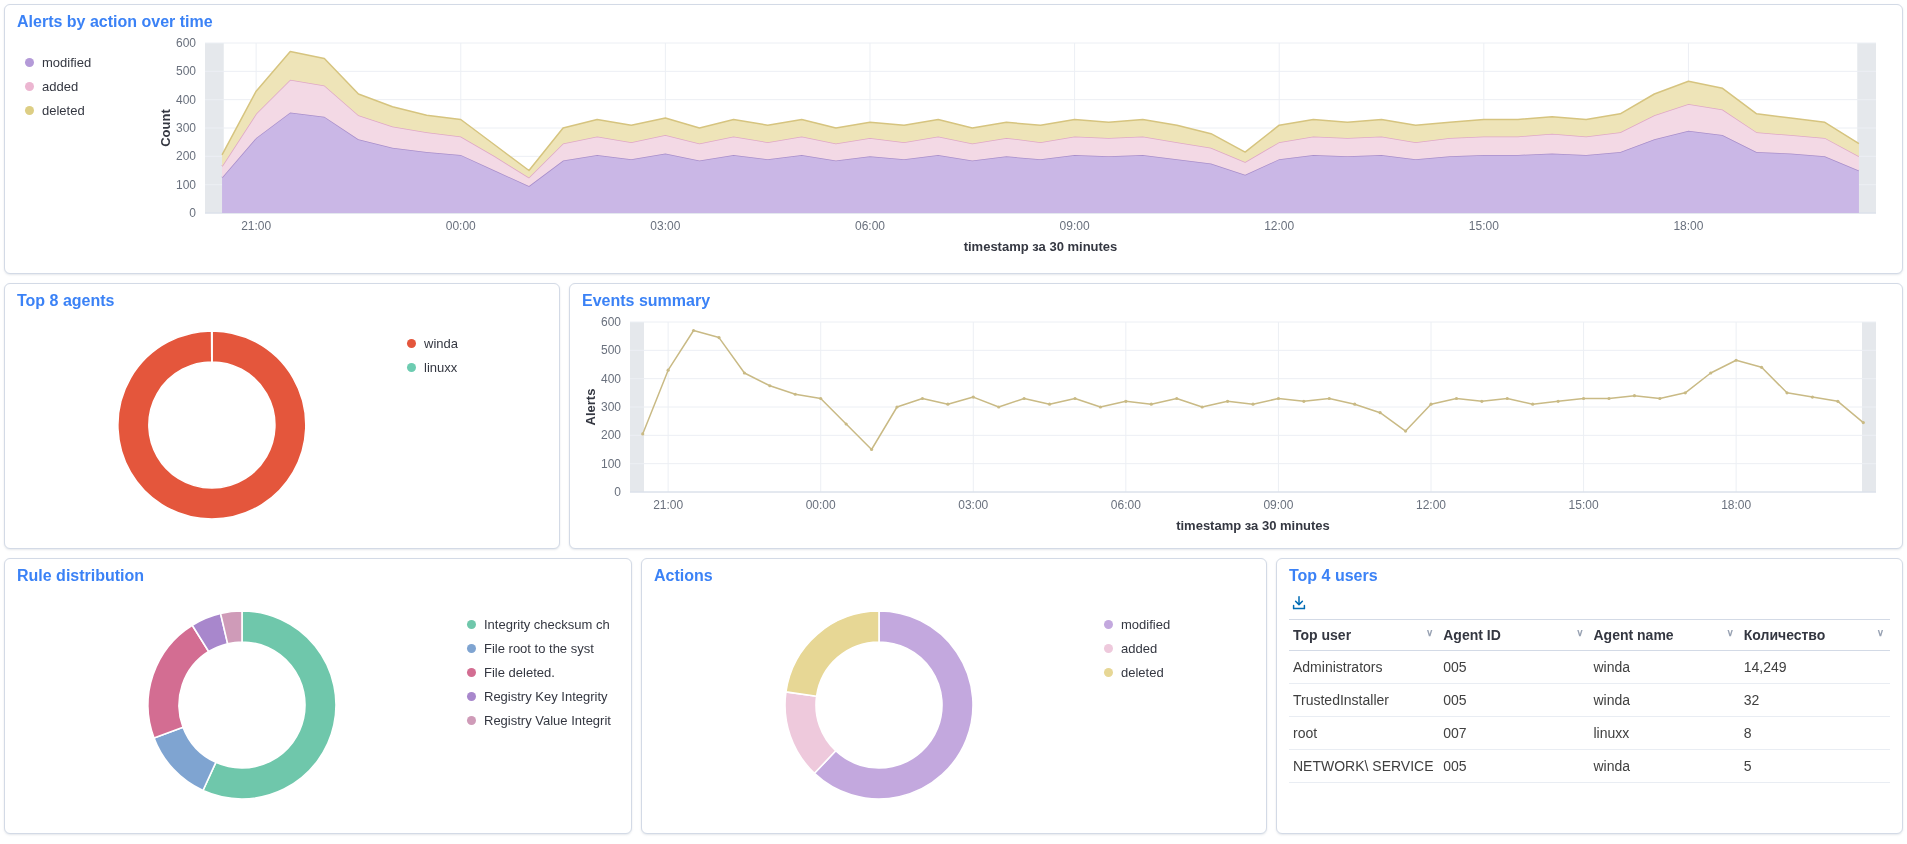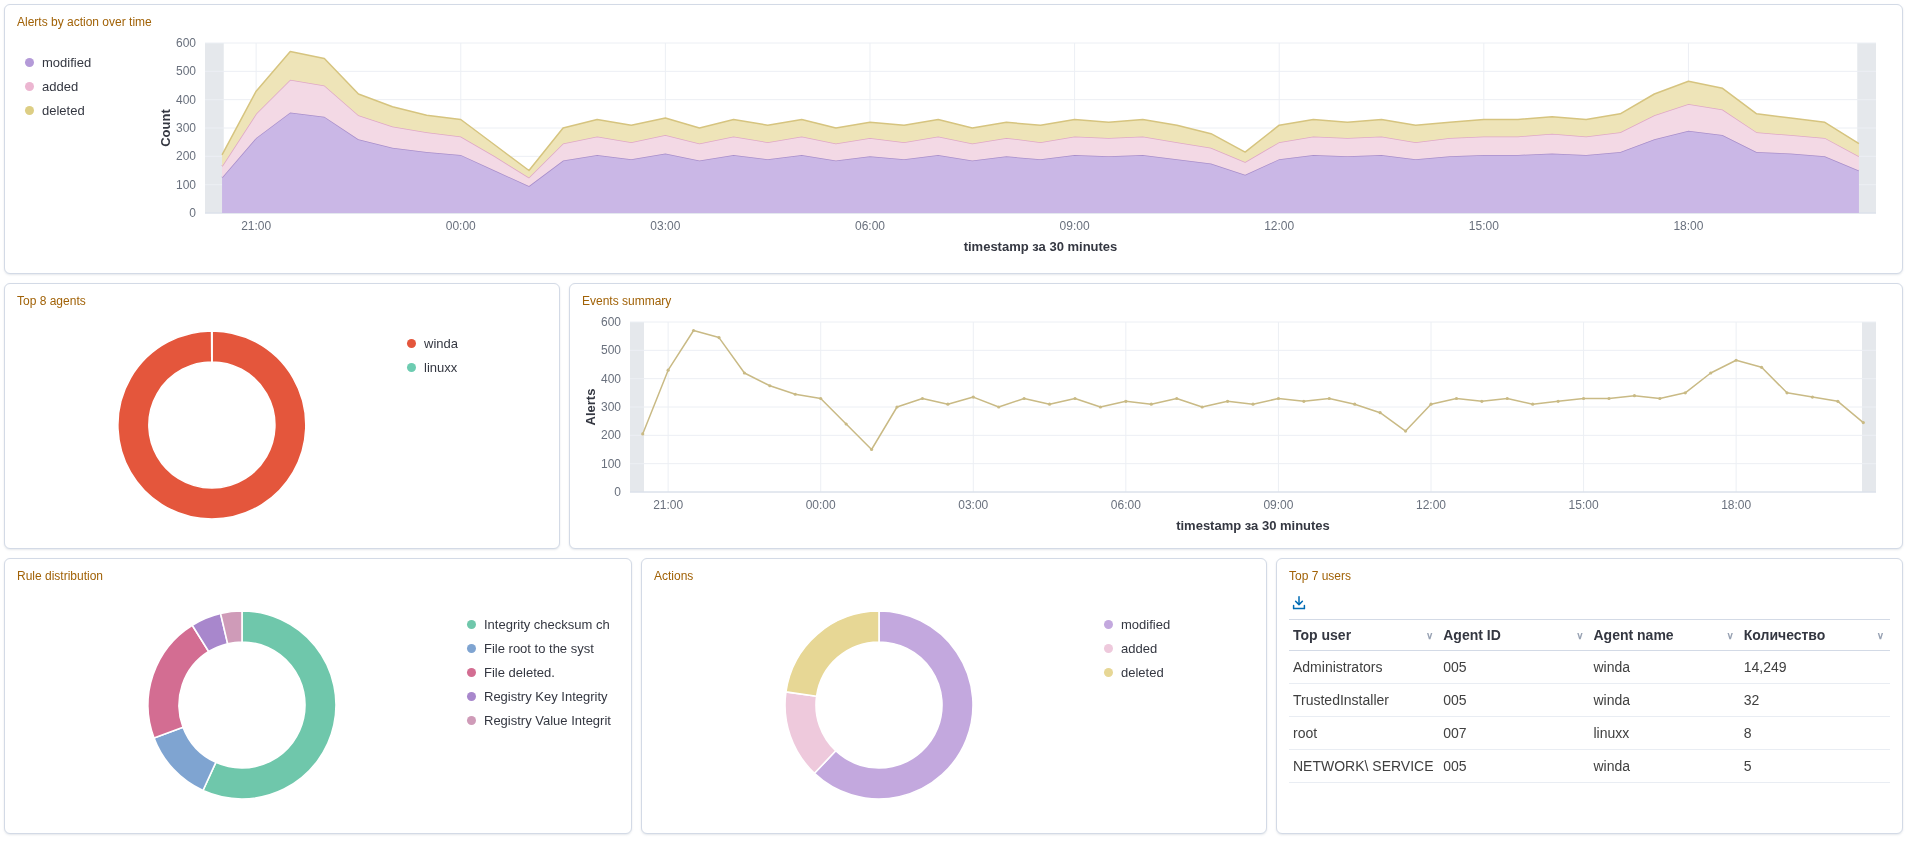--- a/index.html
+++ b/index.html
@@ -1,21 +1,21 @@
 <!DOCTYPE html>
 <html><head>
 <meta charset="utf-8">
 <style>
   *{box-sizing:border-box}
   html,body{margin:0;padding:0}
   body{width:1907px;height:844px;background:#ffffff;font-family:"Liberation Sans",sans-serif;overflow:hidden}
   .dashboard{display:flex;flex-direction:column;gap:9px;padding:4px;height:100%}
   .row{display:flex;gap:9px}
   .panel{background:#fff;border:1px solid #d3dae6;border-radius:6px;padding:8px 12px;box-shadow:0 1px 2px rgba(152,162,179,.25);overflow:hidden}
-  .panel-title{margin:0 0 2px 0;font-size:12px;font-weight:400;color:#a16207;line-height:18px}
+  .panel-title{margin:0 0 2px 0;font-size:16px;font-weight:700;color:#3b82f6;line-height:18px}
   .row-1 .panel{height:270px;flex:1}
   .row-2 .panel{height:266px}
   .panel-agents{width:556px;flex:none}
   .panel-events{flex:1}
   .row-3 .panel{height:276px}
   .panel-rule{width:628px;flex:none}
   .panel-actions{width:626px;flex:none}
   .panel-users{flex:1}
   .hbox{display:flex}
   .chart-xy{flex:1;height:224px}
@@ -29,21 +29,21 @@
   .rule-legend{width:152px;padding-top:30px}
   .actions-legend{width:150px;padding-top:30px}
   .legend-item{display:flex;align-items:center;gap:8px;height:14px;cursor:pointer}
   .legend-dot{width:9px;height:9px;border-radius:50%;flex:none}
   .legend-label{font-size:13px;color:#343741;white-space:nowrap;overflow:hidden;max-width:130px}
   svg{font-family:inherit;display:block}
   .table-toolbar{padding:6px 0 4px 0}
   .download-btn{background:none;border:none;padding:2px;cursor:pointer;line-height:0}
   .users-table{width:100%;border-collapse:collapse;table-layout:fixed}
   .users-table th{font-size:14px;font-weight:700;color:#343741;text-align:left;padding:7px 6px 7px 4px;border-top:1px solid #d3dae6;border-bottom:1px solid #d3dae6}
-  .th-inner{display:flex;align-items:center;justify-content:space-between;cursor:pointer}
+  .th-inner{display:flex;justify-content:space-between;cursor:pointer}
   .sort-icon{color:#98a2b3;font-size:10px;margin-left:6px}
   .users-table td{font-size:14px;color:#404040;padding:8px 6px 8px 4px;border-bottom:1px solid #e9edf3;overflow:hidden;white-space:nowrap}
 </style>
 </head>
 <body>
 
 <div class="dashboard">
 
   <div class="row row-1">
     <section class="panel panel-alerts">
@@ -287,21 +287,21 @@
             </div>
             <div class="legend-item">
               <span class="legend-dot" style="background: rgb(231, 215, 149);"></span>
               <span class="legend-label">deleted</span>
             </div>
           </div>
       </div>
     </section>
 
     <section class="panel panel-users">
-      <h2 class="panel-title">Top 7 users</h2>
+      <h2 class="panel-title">Top 4 users</h2>
       <div class="table-toolbar">
         <button class="download-btn" title="">
           <svg width="16" height="16" viewBox="0 0 16 16">
             <g fill="none" stroke="#006bb4" stroke-width="1.5" stroke-linecap="round" stroke-linejoin="round">
               <path d="M8 1.8v7.4"></path>
               <path d="M4.6 6.2L8 9.6l3.4-3.4"></path>
               <path d="M2.6 13.4h10.8"></path>
               <path d="M2.6 10.6v2.8M13.4 10.6v2.8"></path>
             </g>
           </svg>

